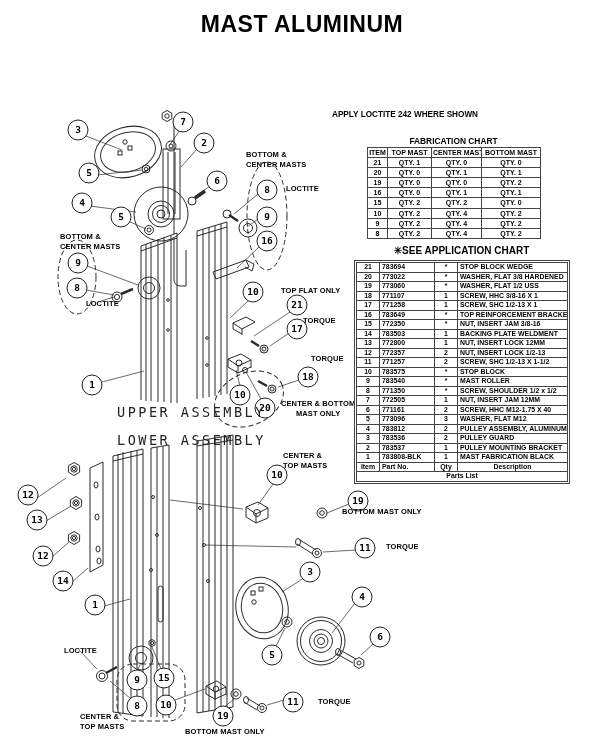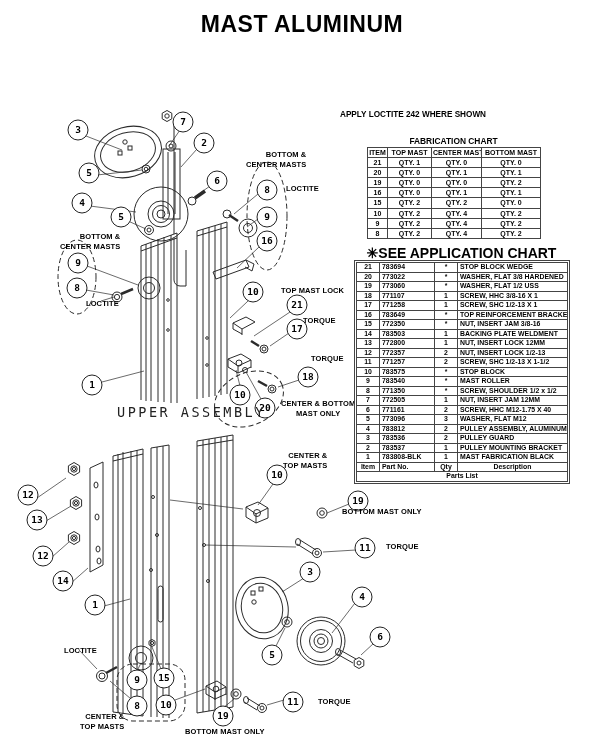--- a/index.html
+++ b/index.html
@@ -21,41 +21,40 @@
   .balloon {
     position:absolute; width:21px; height:21px; border:1.3px solid #222;
     border-radius:50%; background:#fff; font-size:9.5px; font-weight:bold;
     text-align:center; line-height:18.5px; transform:translate(-50%,-50%);
     font-family:"DejaVu Sans Mono","Liberation Sans",monospace;
   }
   .dlabel {
     position:absolute; font-size:7.5px; font-weight:bold; line-height:1.3;
     white-space:pre-line; letter-spacing:.1px;
     font-family:"Liberation Sans",sans-serif;
-    text-align:right;
   }
   .dlabel.big {
     font-size:13.5px; font-weight:400; letter-spacing:2.5px; white-space:nowrap;
     font-family:"DejaVu Sans Mono","Liberation Mono",monospace; color:#222;
   }
 
   
   .notes { position:absolute; left:324px; top:109px; width:276px; font-size:8.2px; font-weight:bold; line-height:12px; }
-  .notes .l2 { margin-left:16px; }
+  .notes .l2 { margin-left:8px; }
 
   
   .appchart-title { position:absolute; left:367px; top:136px; width:173px; text-align:center; font-size:8.4px; font-weight:bold; }
   table { border-collapse:collapse; table-layout:fixed; background:#fff; }
   td { border:1px solid #444; font-weight:bold; overflow:hidden; white-space:nowrap; }
   .appchart { position:absolute; left:367px; top:147px; }
   .appchart table { width:173px; }
   .appchart td { font-size:7px; line-height:9.1px; text-align:center; padding:0 1px; }
 
   
-  .see-note { position:absolute; left:355px; top:245px; width:213px; text-align:center; font-size:14px; font-weight:bold; }
+  .see-note { position:absolute; left:355px; top:245px; width:213px; text-align:center; font-size:10px; font-weight:bold; }
   .parts { position:absolute; left:354px; top:260px; border:1px solid #444; padding:1px; background:#fff; }
   .parts table { width:211px; }
   .parts td { font-size:6.9px; line-height:8.5px; padding:0 2px; }
 </style>
 </head>
 <body>
 
 <div class="sheet">
 
   <div class="title">MAST ALUMINUM</div>
@@ -259,26 +258,27 @@
       <div class="balloon" style="left: 137px; top: 706px;">8</div>
       <div class="balloon" style="left: 166px; top: 705px;">10</div>
       <div class="balloon" style="left: 223px; top: 716px;">19</div>
       <div class="balloon" style="left: 293px; top: 702px;">11</div>
       <div class="dlabel" style="left: 246px; top: 150px;">BOTTOM &amp;
 CENTER MASTS</div>
       <div class="dlabel" style="left: 286px; top: 184px;">LOCTITE</div>
       <div class="dlabel" style="left: 60px; top: 232px;">BOTTOM &amp;
 CENTER MASTS</div>
       <div class="dlabel" style="left: 86px; top: 299px;">LOCTITE</div>
-      <div class="dlabel" style="left: 281px; top: 286px;">TOP MAST LOCK</div>
+      <div class="dlabel" style="left: 281px; top: 286px;">TOP FLAT ONLY</div>
       <div class="dlabel" style="left: 303px; top: 316px;">TORQUE</div>
       <div class="dlabel" style="left: 311px; top: 354px;">TORQUE</div>
       <div class="dlabel big" style="left: 117px; top: 404px;">UPPER ASSEMBLY</div>
       <div class="dlabel" style="left: 281px; top: 399px; text-align: center;">CENTER &amp; BOTTOM
 MAST ONLY</div>
+      <div class="dlabel big" style="left: 117px; top: 432px;">LOWER ASSEMBLY</div>
       <div class="dlabel" style="left: 283px; top: 451px;">CENTER &amp;
 TOP MASTS</div>
       <div class="dlabel" style="left: 342px; top: 507px;">BOTTOM MAST ONLY</div>
       <div class="dlabel" style="left: 386px; top: 542px;">TORQUE</div>
       <div class="dlabel" style="left: 64px; top: 646px;">LOCTITE</div>
       <div class="dlabel" style="left: 80px; top: 712px;">CENTER &amp;
 TOP MASTS</div>
       <div class="dlabel" style="left: 185px; top: 727px;">BOTTOM MAST ONLY</div>
       <div class="dlabel" style="left: 318px; top: 697px;">TORQUE</div>
     </div>

